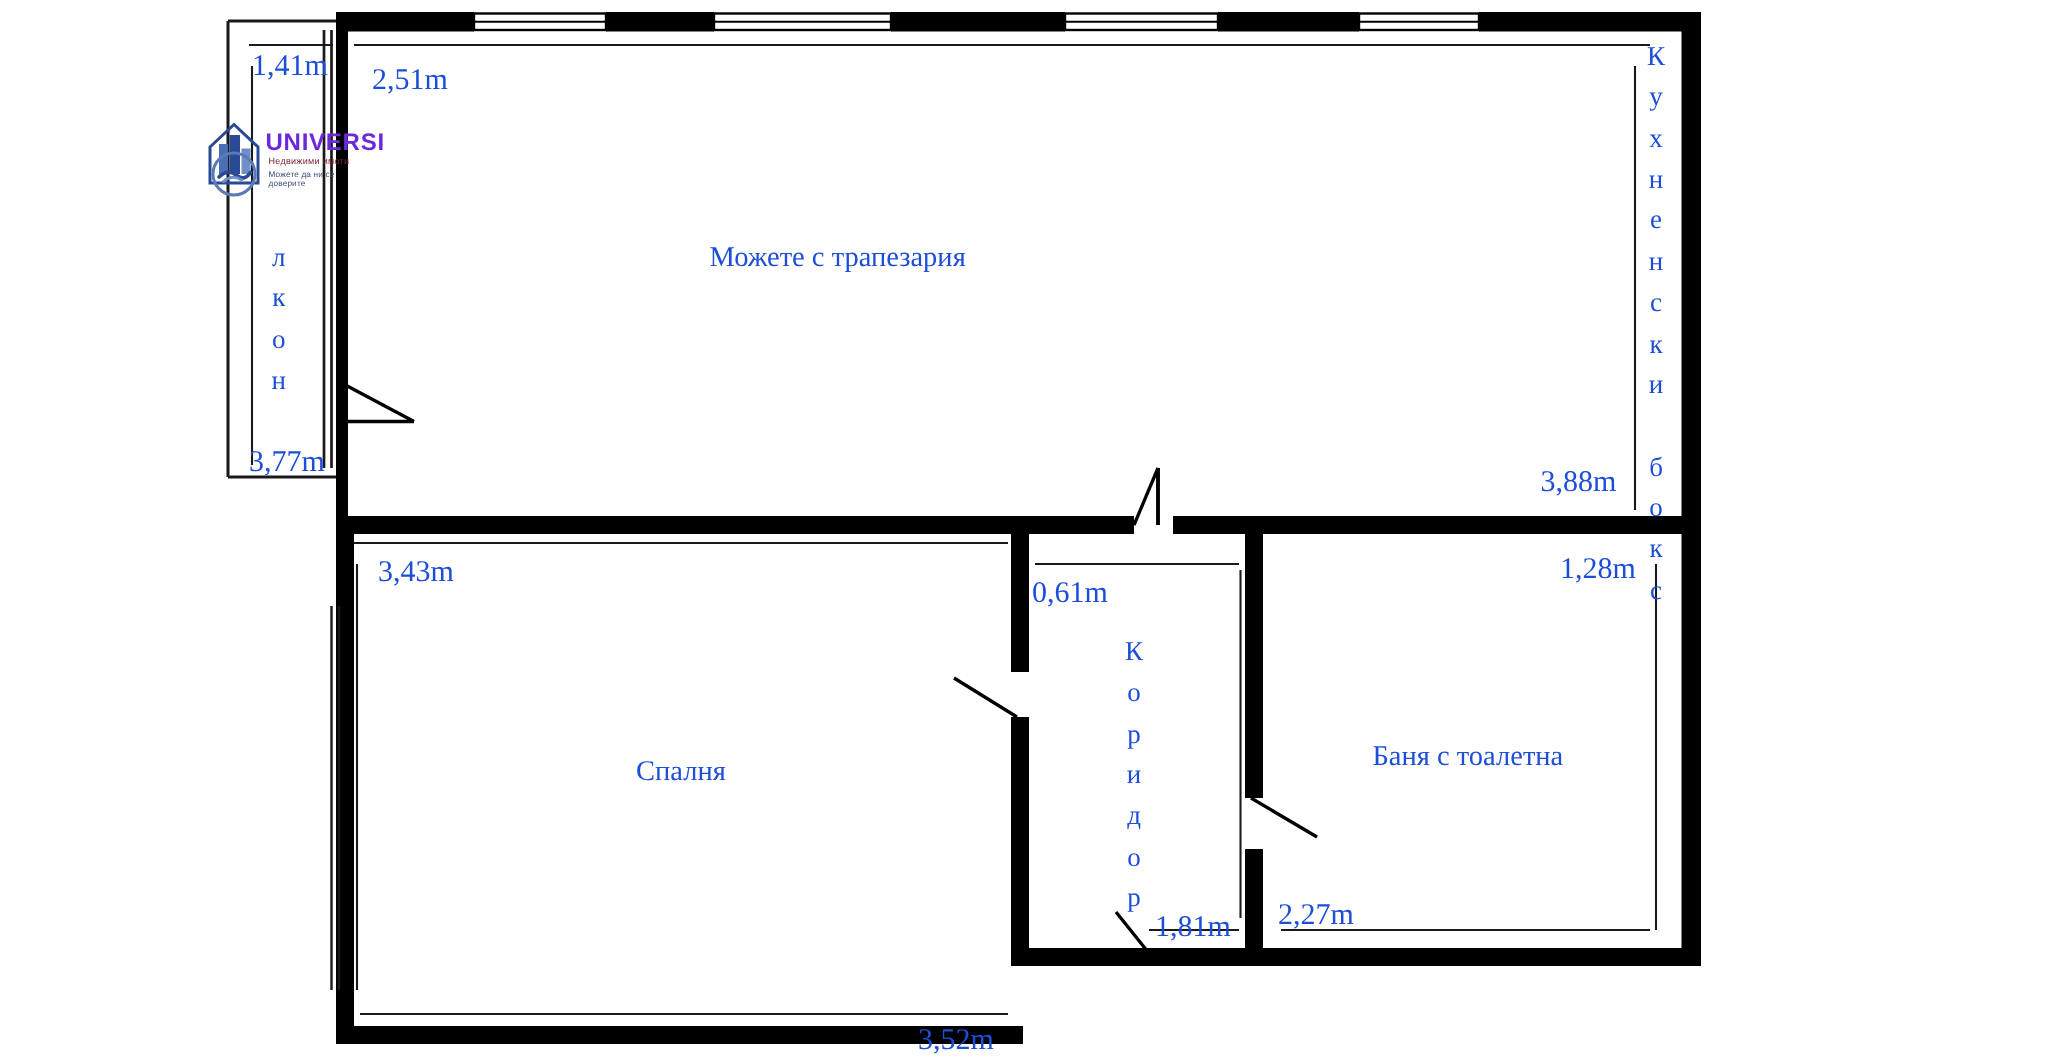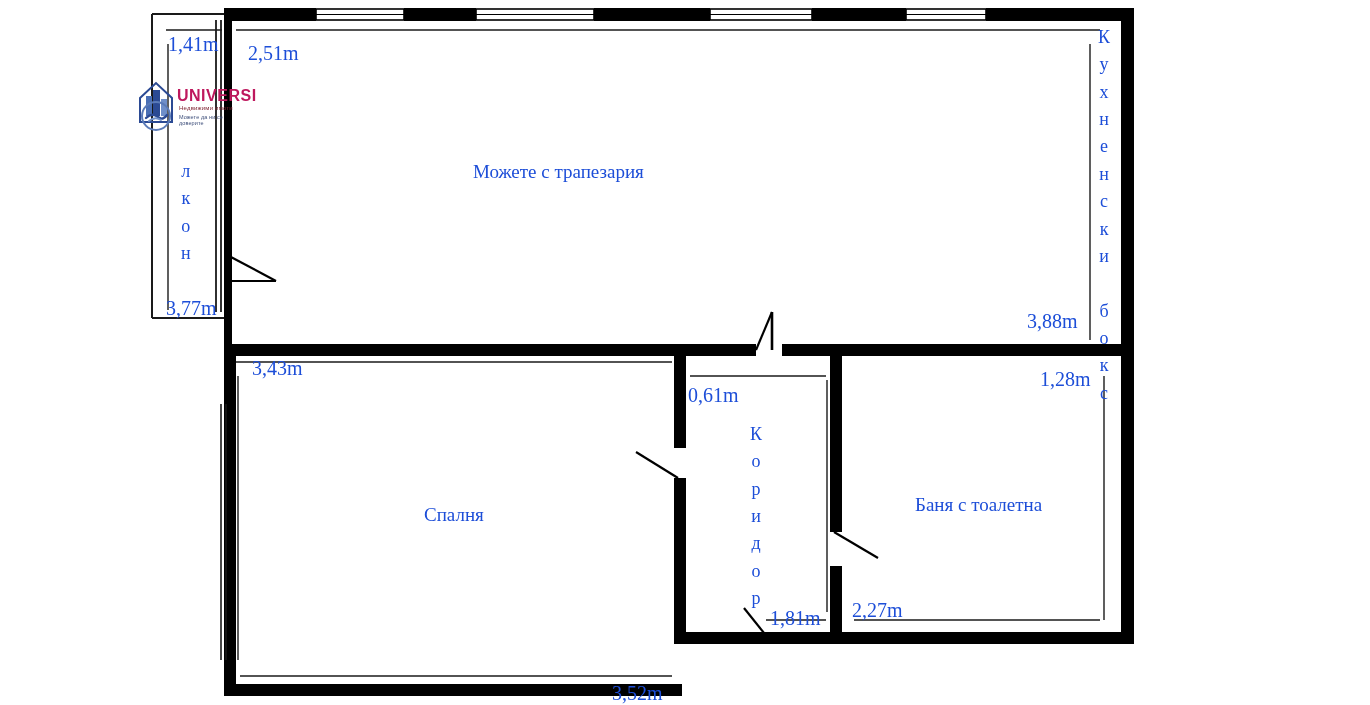--- a/index.html
+++ b/index.html
@@ -47,21 +47,21 @@
     height: 56px;
   }
   #logo .logo-word {
     position: absolute;
     left: 41px;
     top: 11px;
     font-family: "Liberation Sans", sans-serif;
     font-weight: bold;
     font-size: 16px;
     letter-spacing: 0.5px;
-    color: #be185d;
+    color: #6d28d9;
   }
   #logo .logo-sub1 {
     position: absolute;
     left: 43px;
     top: 29px;
     font-family: "Liberation Sans", sans-serif;
     font-size: 6px;
     color: #7d2230;
     letter-spacing: 0.2px;
   }
@@ -254,21 +254,21 @@
 </div>
 
 <div class="txt dim-label" style="left:168px; top:34px;">1,41m</div>
 
 <div class="txt dim-label" style="left:248px; top:43px;">2,51m</div>
 
 <div class="txt dim-label" style="left:166px; top:298px;">3,77m</div>
 
 <div class="txt dim-label" style="left:1027px; top:311px;">3,88m</div>
 
-<div class="txt dim-label" style="left:252px; top:358px;">3,43m</div>
+<div class="txt dim-label" style="left:252px; top:371px;">3,43m</div>
 
 <div class="txt dim-label" style="left:688px; top:385px;">0,61m</div>
 
 <div class="txt dim-label" style="left:1040px; top:369px;">1,28m</div>
 
 <div class="txt dim-label" style="left:770px; top:608px;">1,81m</div>
 
 <div class="txt dim-label" style="left:852px; top:600px;">2,27m</div>
 
 <div class="txt dim-label" style="left:612px; top:659px;margin-top:24px;">3,52m</div>

